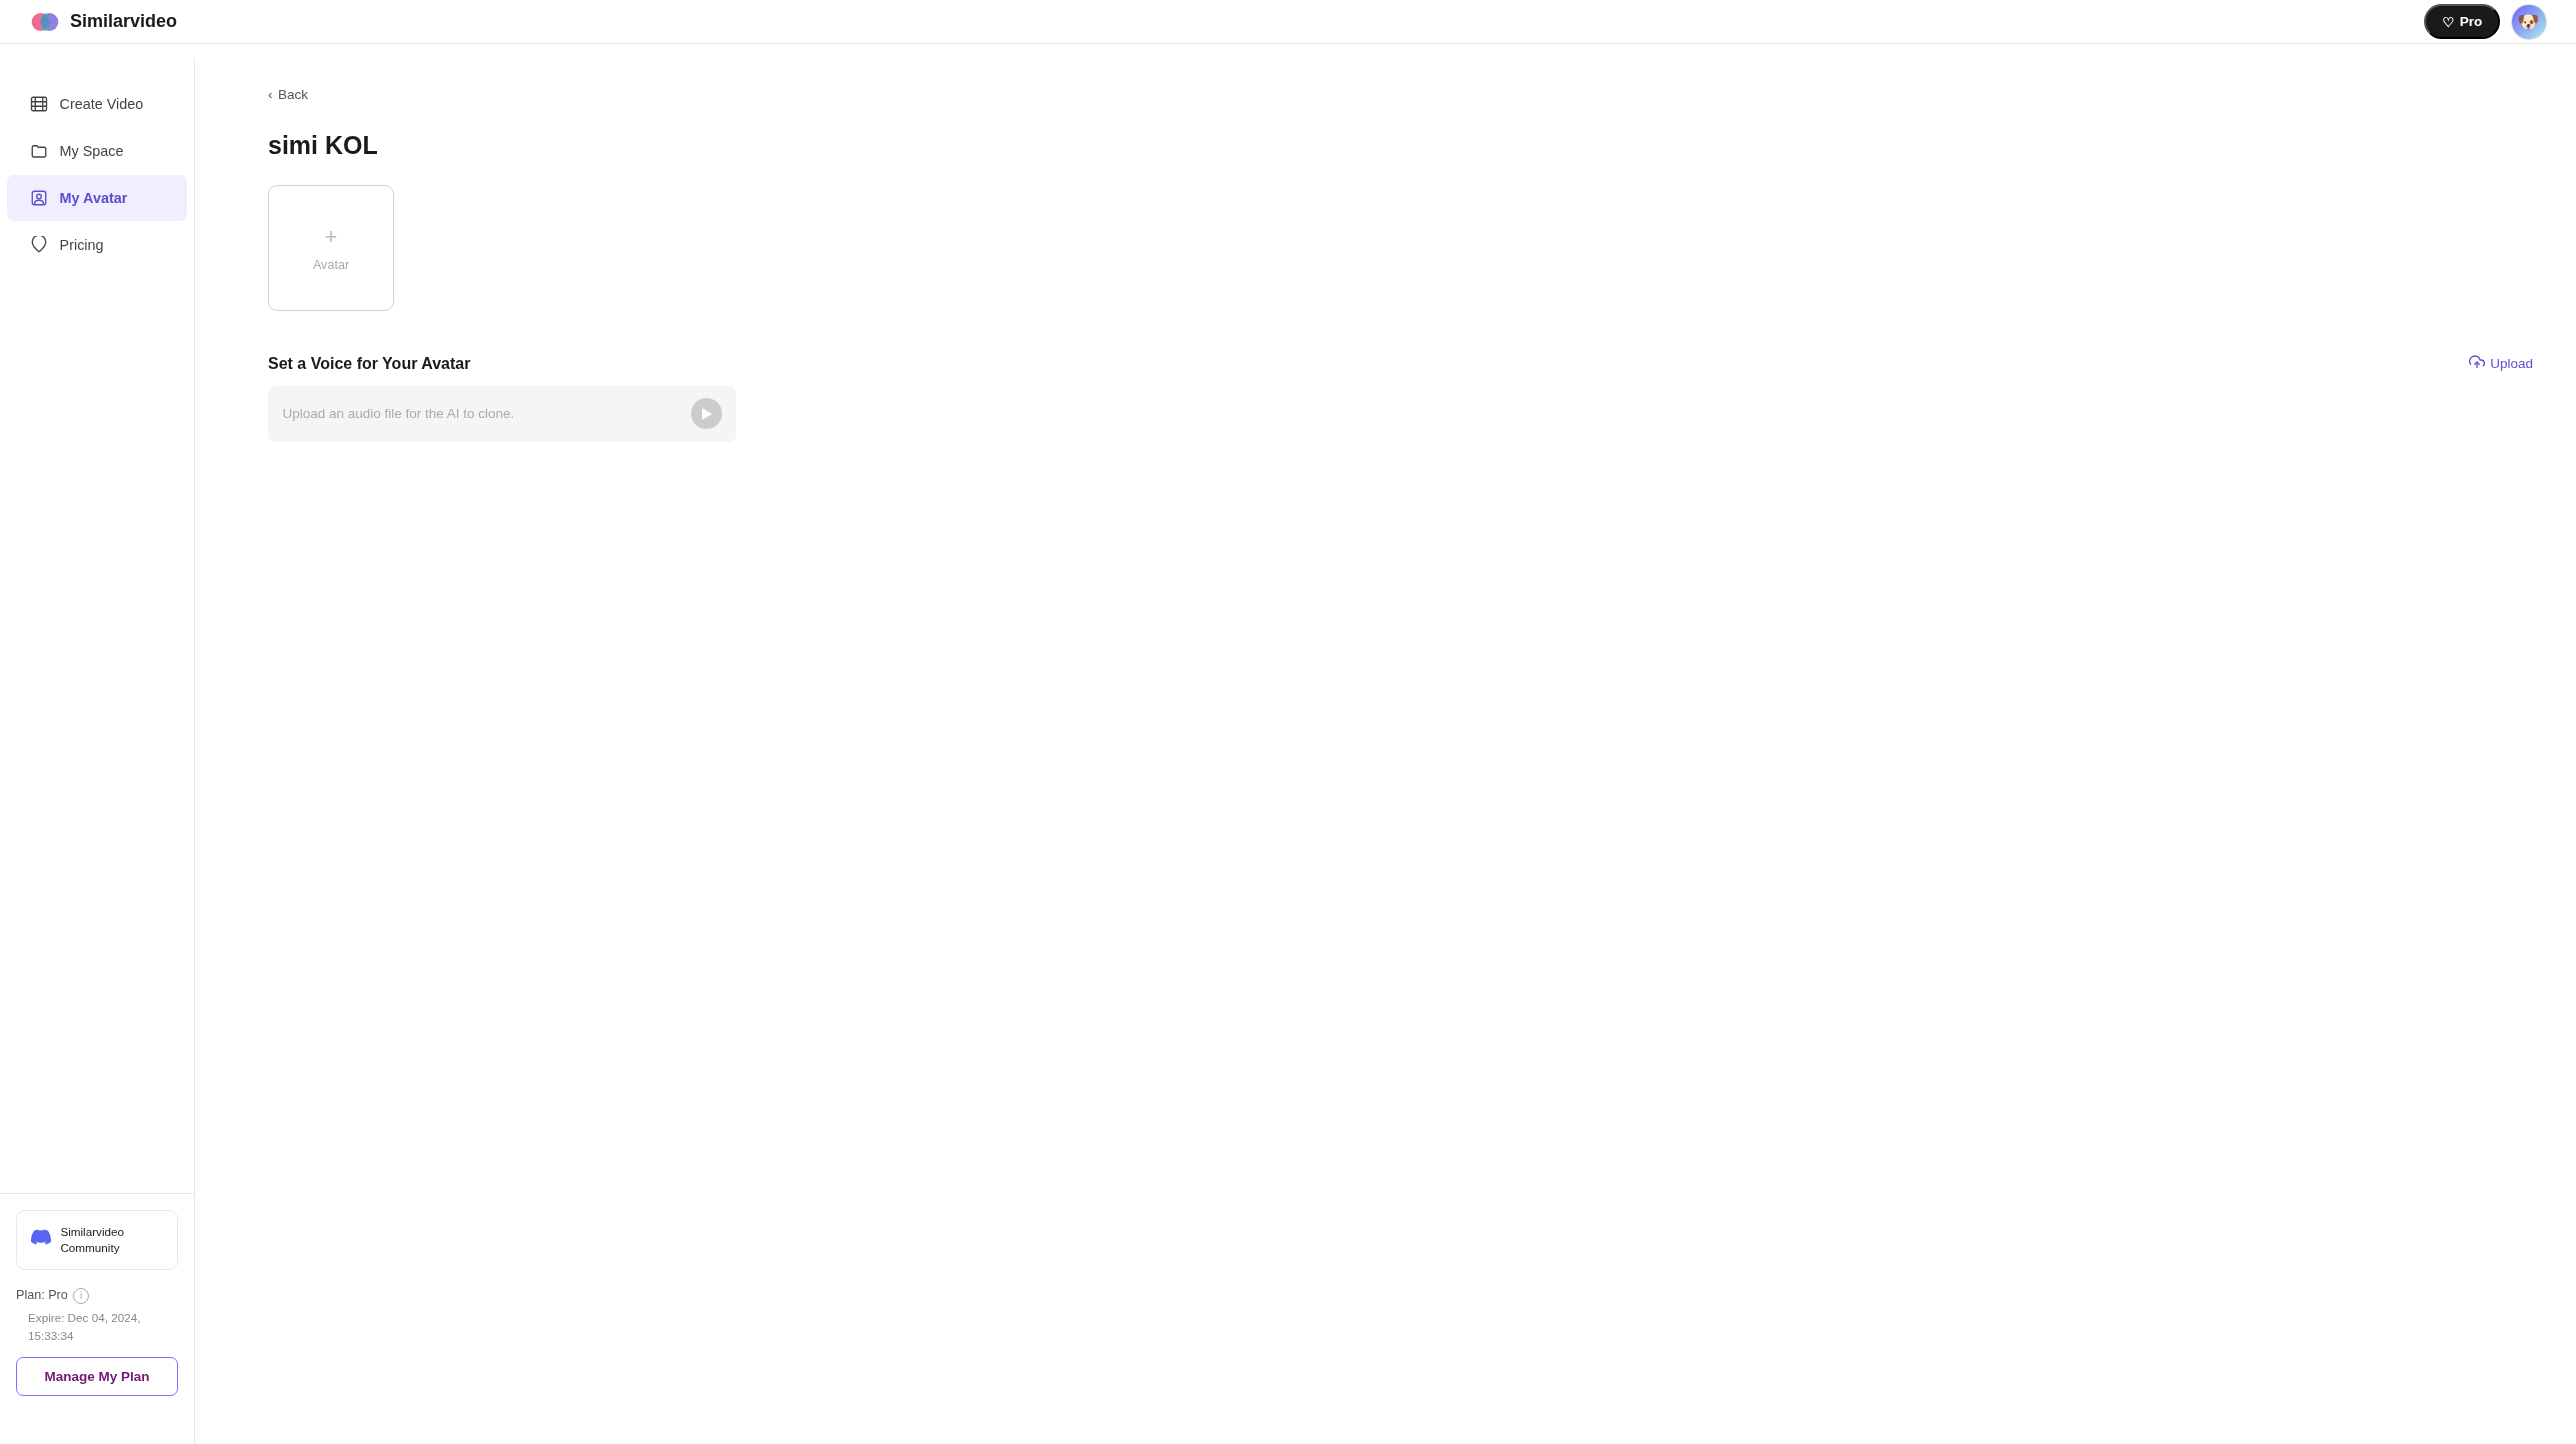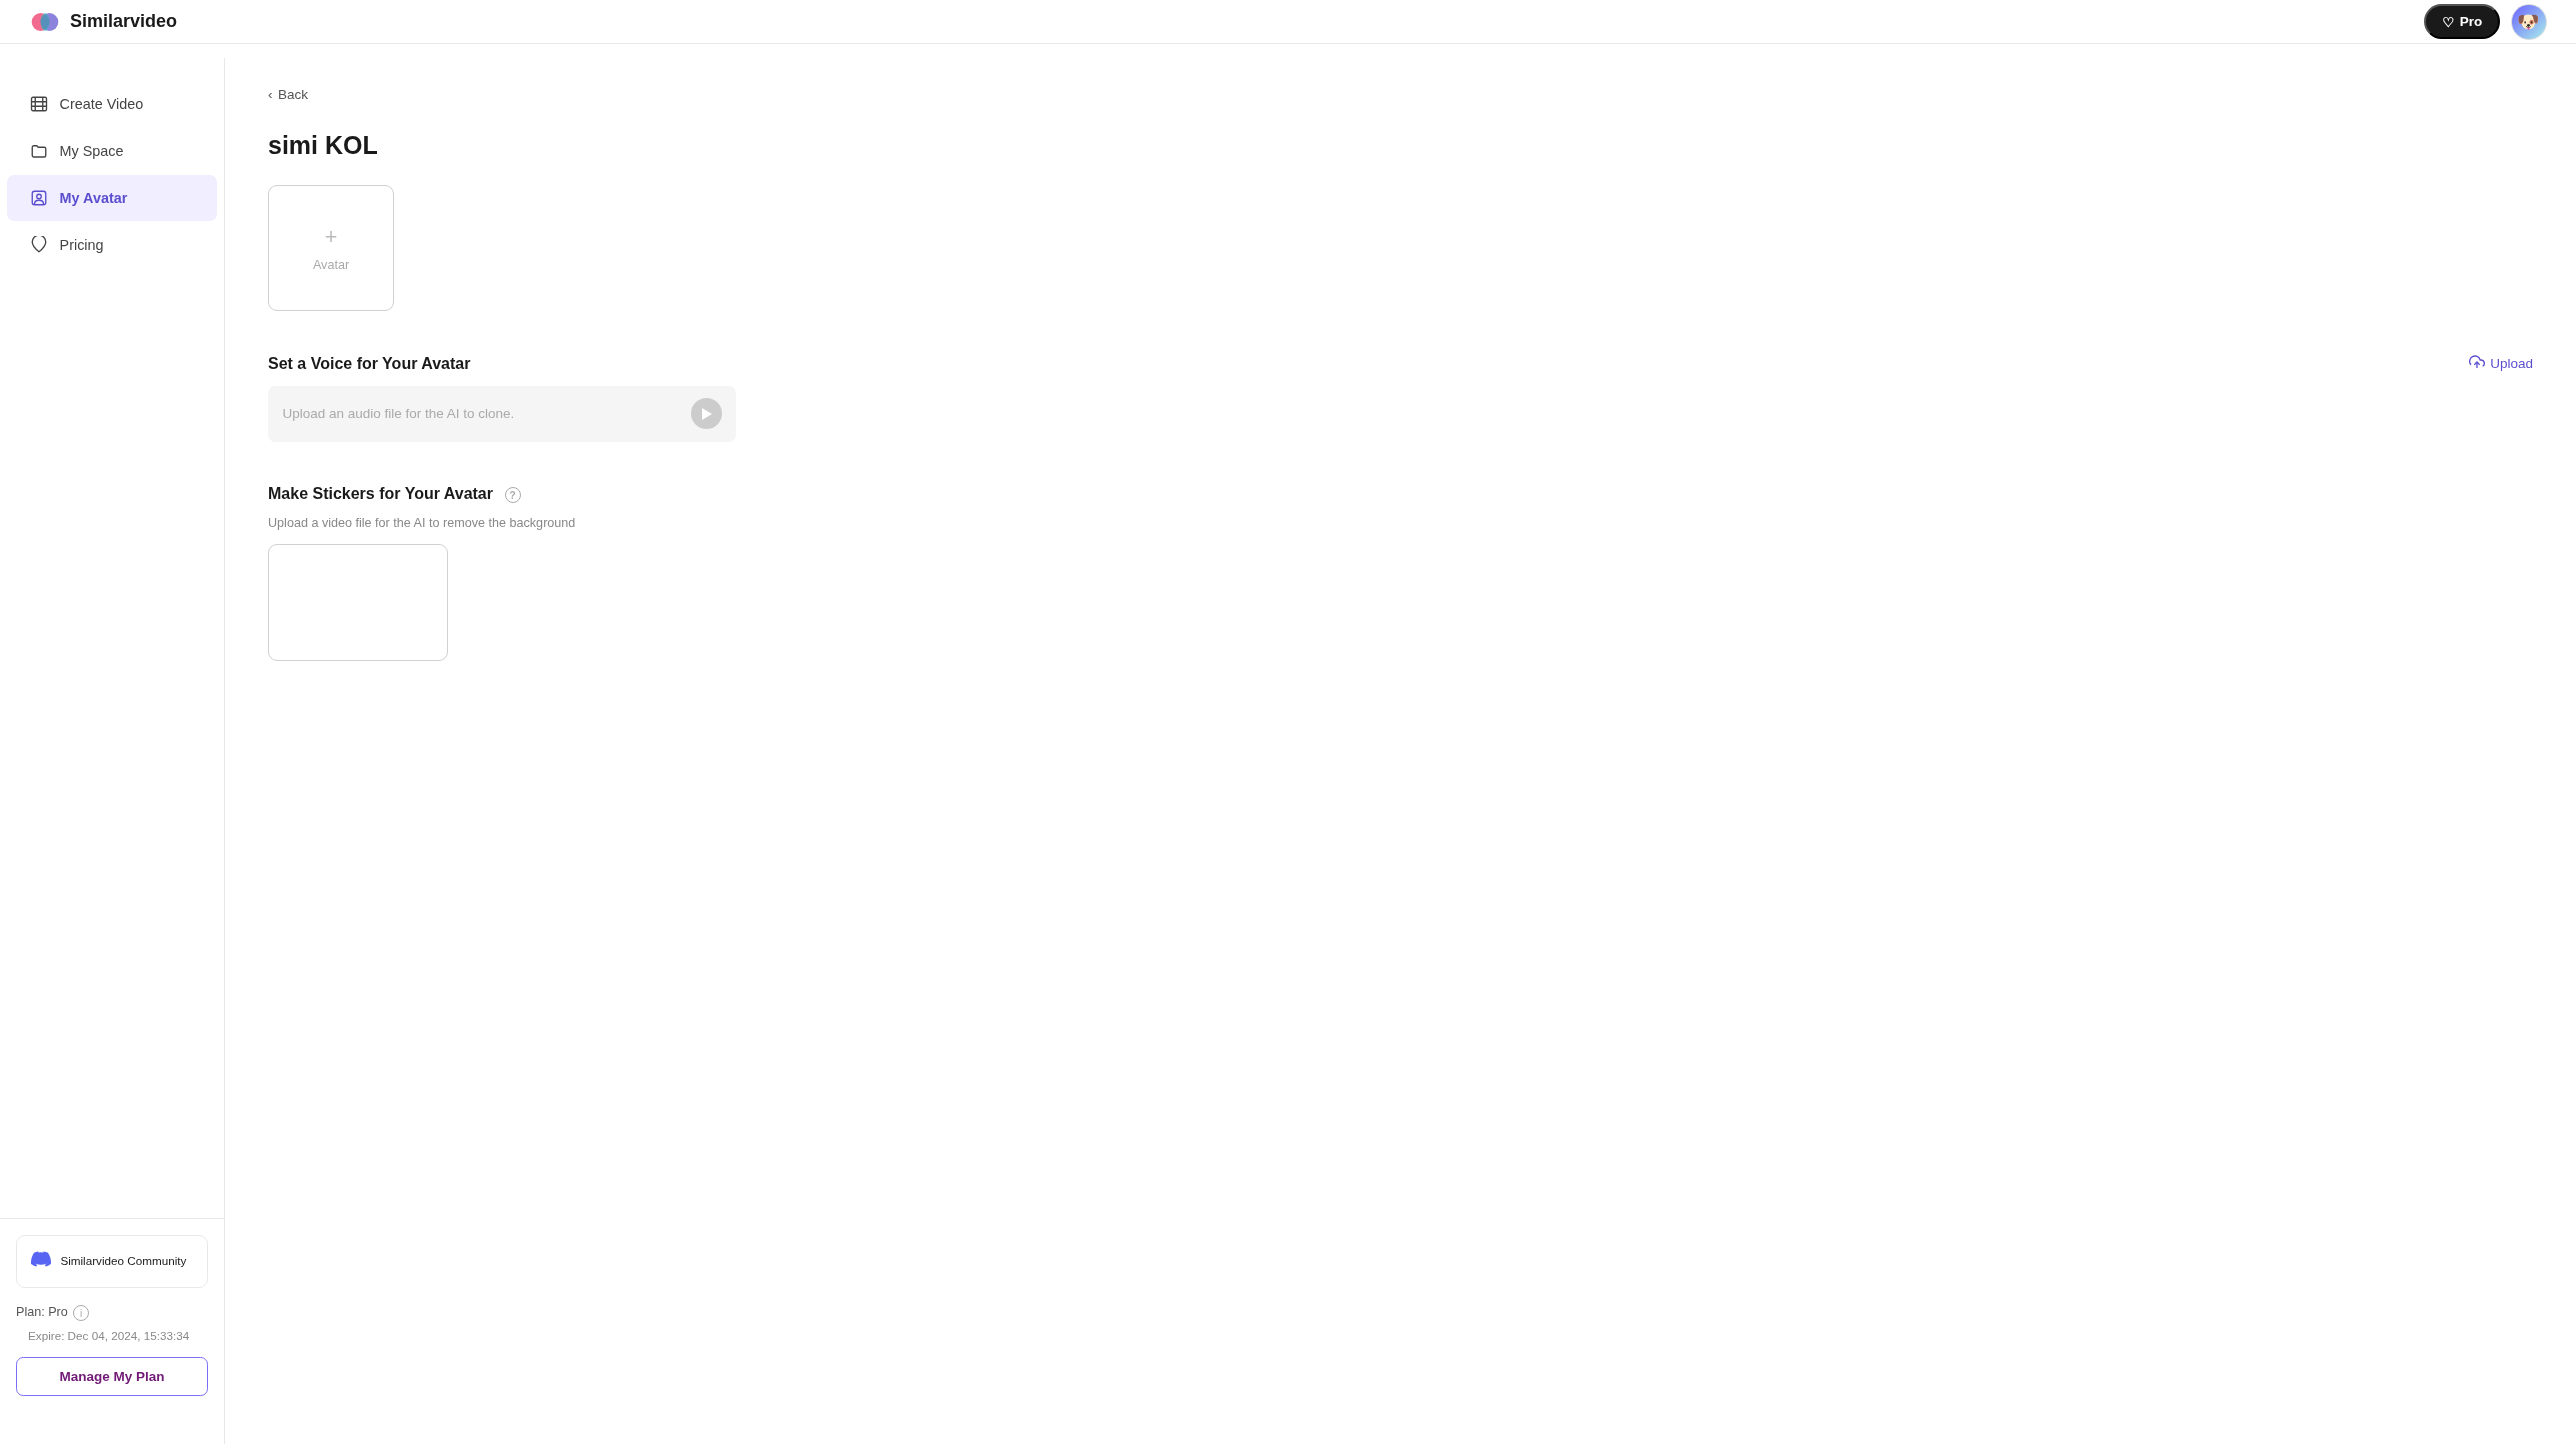--- a/index.html
+++ b/index.html
@@ -66,21 +66,21 @@
 
     
     .layout {
       display: flex;
       margin-top: 58px;
       min-height: calc(100vh - 58px);
     }
 
     
     .sidebar {
-      width: 225px;
+      width: 195px;
       border-right: 0.9px solid #e8e8e8;
       display: flex;
       flex-direction: column;
       padding: 21.6px 0;
       flex-shrink: 0;
       position: fixed;
       top: 58px;
       bottom: 0;
       overflow-y: auto;
       background: #fff;
@@ -400,26 +400,16 @@
       </button>
     </div>
 
     <div class="voice-input-row">
       <span class="voice-placeholder">Upload an audio file for the AI to clone.</span>
       <div class="play-btn">
         <div class="play-icon"></div>
       </div>
     </div>
 
-    <div>
-      <div class="section-header">
-        <span class="section-title">
-          <span>Make Stickers for Your Avatar</span>
-          <span class="info-icon" style="margin-left:7.2px;">?</span>
-        </span>
-      </div>
-      <p class="sticker-subtitle">Upload a video file for the AI to remove the background</p>
-      <div class="sticker-upload-box"></div>
-    </div>
 
   </main>
 </div>
 
 
 </body></html>

